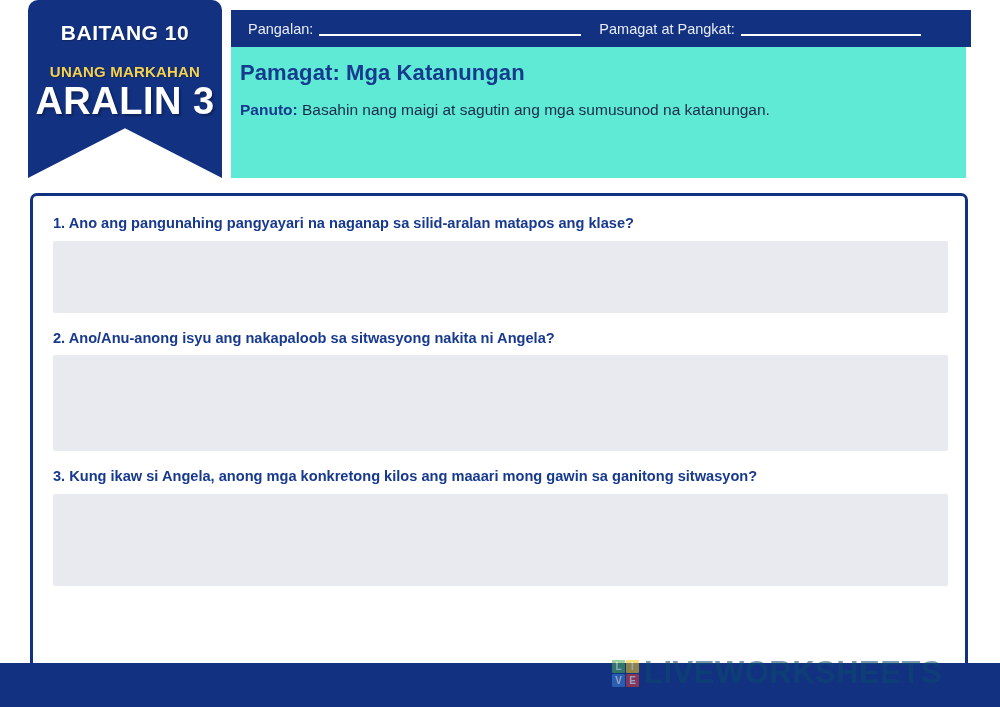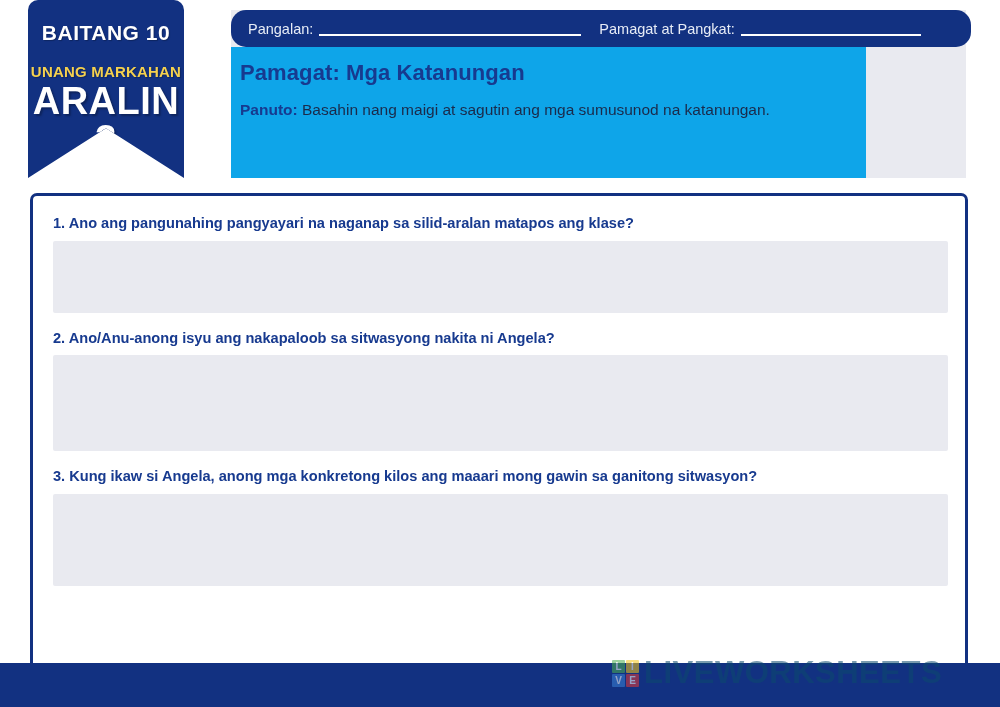--- a/index.html
+++ b/index.html
@@ -17,21 +17,21 @@
     width: 1000px;
     height: 707px;
     background: #ffffff;
   }
 
   
   .badge {
     position: absolute;
     left: 28px;
     top: 0px;
-    width: 156px;
+    width: 194px;
     height: 178px;
     background: #123181;
     border-top-left-radius: 10px;
     border-top-right-radius: 10px;
     -webkit-clip-path: polygon(0 0, 100% 0, 100% 100%, 50% 72%, 0 100%);
     clip-path: polygon(0 0, 100% 0, 100% 100%, 50% 72%, 0 100%);
     text-align: center;
     padding-top: 22px;
   }
   .badge-line1 {
@@ -73,44 +73,43 @@
     position: absolute;
     left: 231px;
     top: 10px;
     width: 740px;
     height: 37px;
     background: #123181;
     display: flex;
     align-items: center;
     padding-left: 17px;
     gap: 0px;
-    border-radius: 15px;
   }
   .field-label {
     color: #e7ecf6;
     font-size: 14.5px;
     white-space: nowrap;
   }
   .field-rule {
     display: inline-block;
     border-bottom: 2px solid #ffffff;
     height: 14px;
     margin-left: 6px;
     margin-right: 18px;
   }
   .rule-name  { width: 262px; }
   .rule-grade { width: 180px; }
 
   .header-body {
     position: absolute;
     left: 231px;
     top: 47px;
-    width: 635px;
+    width: 735px;
     height: 131px;
-    background: #0ea5e9;
+    background: #5eead4;
     padding: 13px 20px 0 9px;
   }
   .title-main {
     color: #173a8f;
     font-size: 22px;
     font-weight: bold;
     letter-spacing: 0.1px;
   }
   .title-sub {
     margin-top: 14px;

